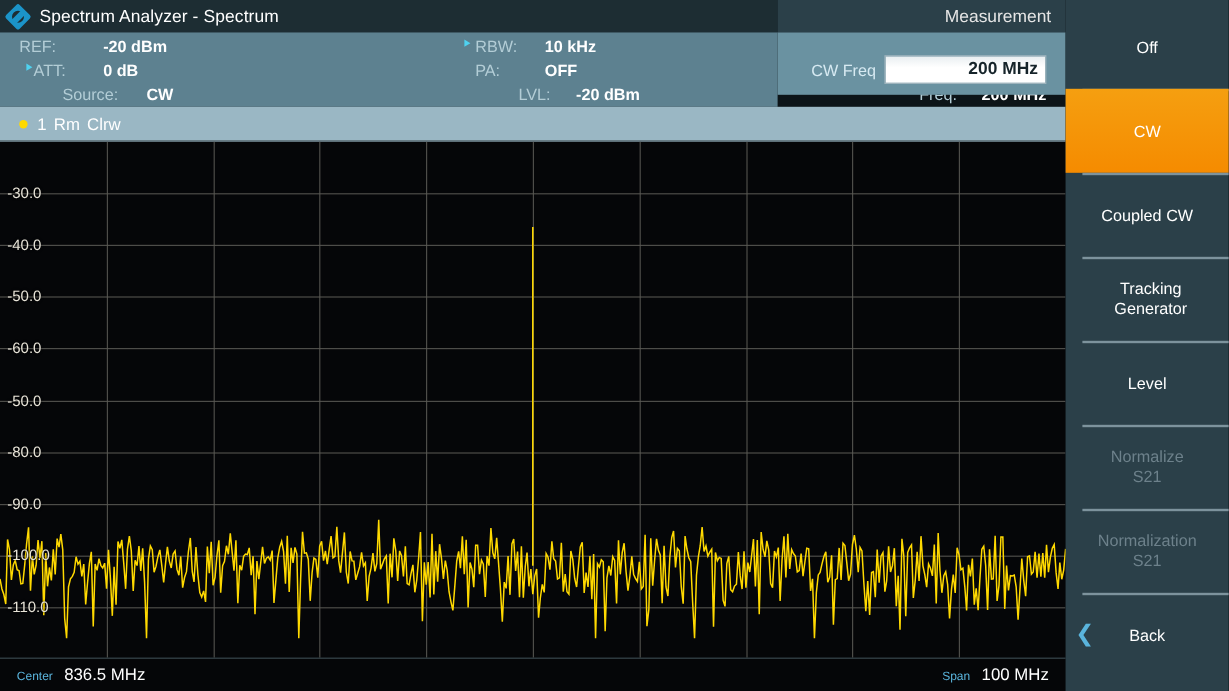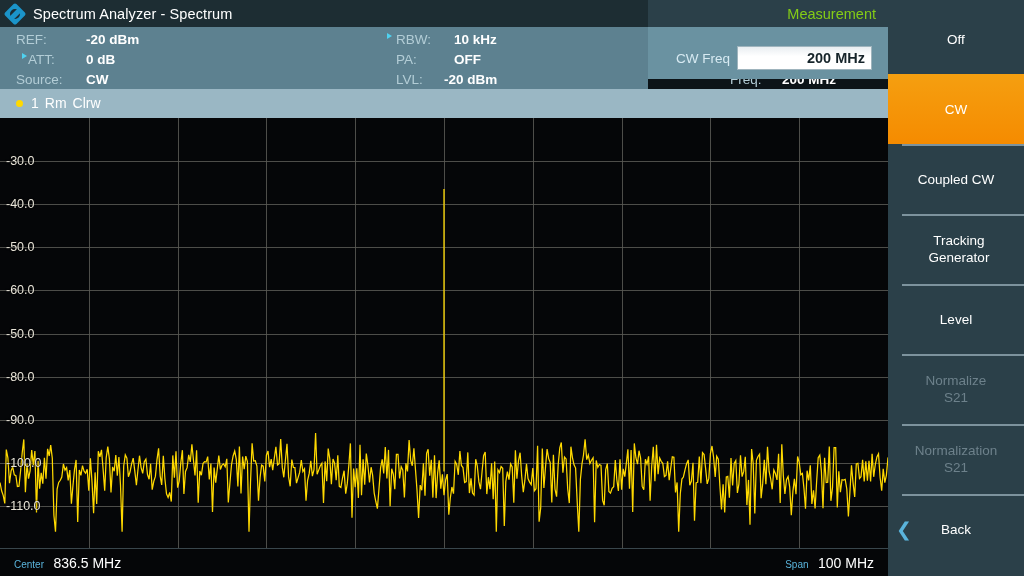--- a/index.html
+++ b/index.html
@@ -51,36 +51,36 @@
   }
 
   
   .meas-title {
     position: absolute; left: 648px; top: 0;
     width: 240px; height: 27px;
     background: #2b4049;
     display: flex; align-items: center; justify-content: flex-end;
   }
   .meas-title span {
-    color: #84cc16; font-size: 14.5px; padding-right: 12px; margin-left: 32px;
+    color: #e5e5e5; font-size: 14.5px; padding-right: 12px; margin-left: 32px;
   }
 
   
   .parambar {
     position: absolute; left: 0; top: 27px;
     width: 648px; height: 62px;
     background: #5d8190;
   }
   .prow {
     position: absolute; left: 0; width: 648px; height: 20px;
     display: flex; align-items: center;
   }
   .prow.r1 { top: 2px; }
   .prow.r2 { top: 22px; }
-  .prow.r3 { top: 42px; }
+  .prow.r3 { top: 42px; padding-left: 36px; }
   .pcell { position: relative; height: 20px; display: flex; align-items: center; }
   .pkey {
     color: #b3cdd6; font-size: 13.5px;
     position: absolute; left: 0; top: 50%; transform: translateY(-50%);
     white-space: nowrap;
   }
   .pval {
     color: #ffffff; font-size: 13.5px; font-weight: bold;
     position: absolute; top: 50%; transform: translateY(-50%);
     white-space: nowrap;

